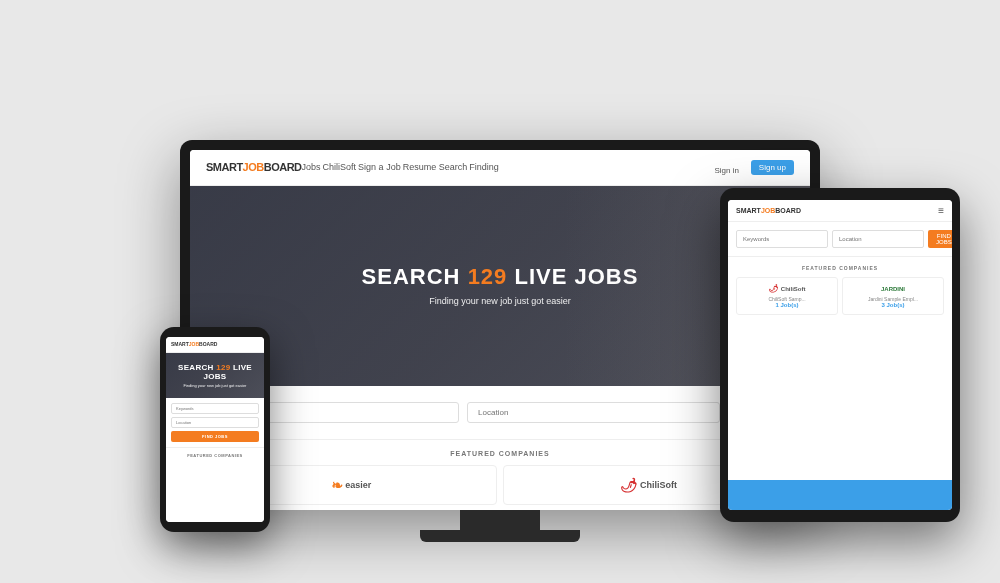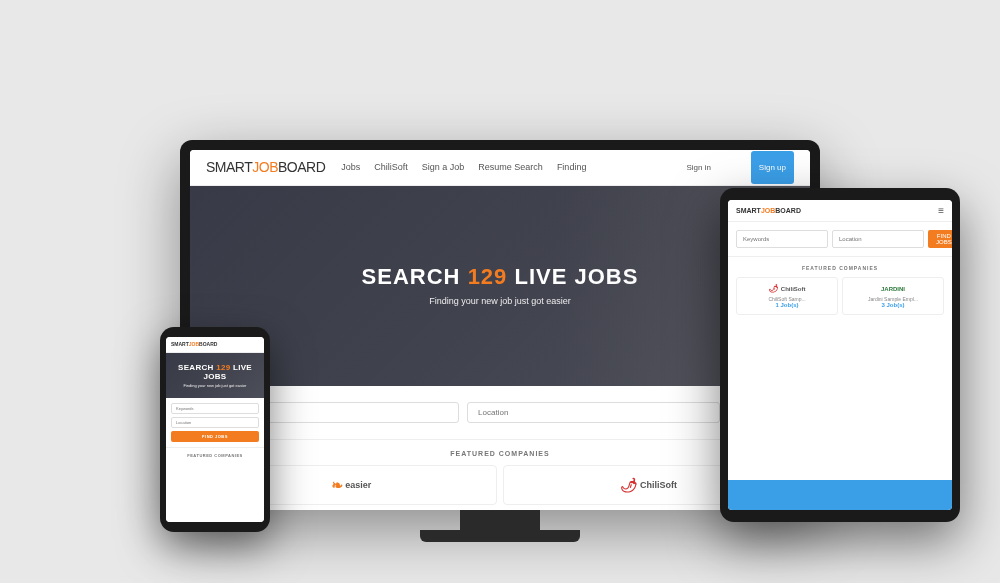--- a/index.html
+++ b/index.html
@@ -114,73 +114,71 @@
       background: #fff;
       display: flex;
       align-items: center;
       padding: 0 16px;
       height: 36px;
       border-bottom: 1px solid #eee;
       flex-shrink: 0;
     }
 
     .logo {
-      font-size: 14px;
-      font-weight: 400;
+      font-size: 11px;
+      font-weight: 700;
       letter-spacing: -0.5px;
-      margin-right: 16px;
       white-space: nowrap;
     }
 
     .logo-smart {
       color: #333;
     }
 
     .logo-job {
       color: #f47c20;
     }
 
     .logo-board {
       color: #333;
     }
 
     .nav-links {
       display: flex;
-      gap: 14px;
+      gap: 2px;
       flex: 1;
     }
 
     .nav-link {
       font-size: 9px;
       color: #555;
       text-decoration: none;
       white-space: nowrap;
     }
 
     .nav-actions {
       display: flex;
-      align-items: center;
-      gap: 20px;
+      align-items: flex-end;
+      gap: 12px;
     }
 
     .sign-in {
       font-size: 8px;
       color: #555;
     }
 
     .sign-up-btn {
       background: #3b9fe8;
       color: #fff;
       font-size: 8px;
-      padding: 12px 8px;
+      padding: 3px 8px;
       border-radius: 3px;
       border: none;
       cursor: pointer;
       white-space: nowrap;
-      margin-left: 20px;
     }
 
     
     .hero {
       position: relative;
       background: linear-gradient(rgba(50,50,60,0.75), rgba(50,50,60,0.75)),
                   linear-gradient(135deg, #4a5568 0%, #6b7280 50%, #9ca3af 100%);
       display: flex;
       flex-direction: column;
       align-items: center;

